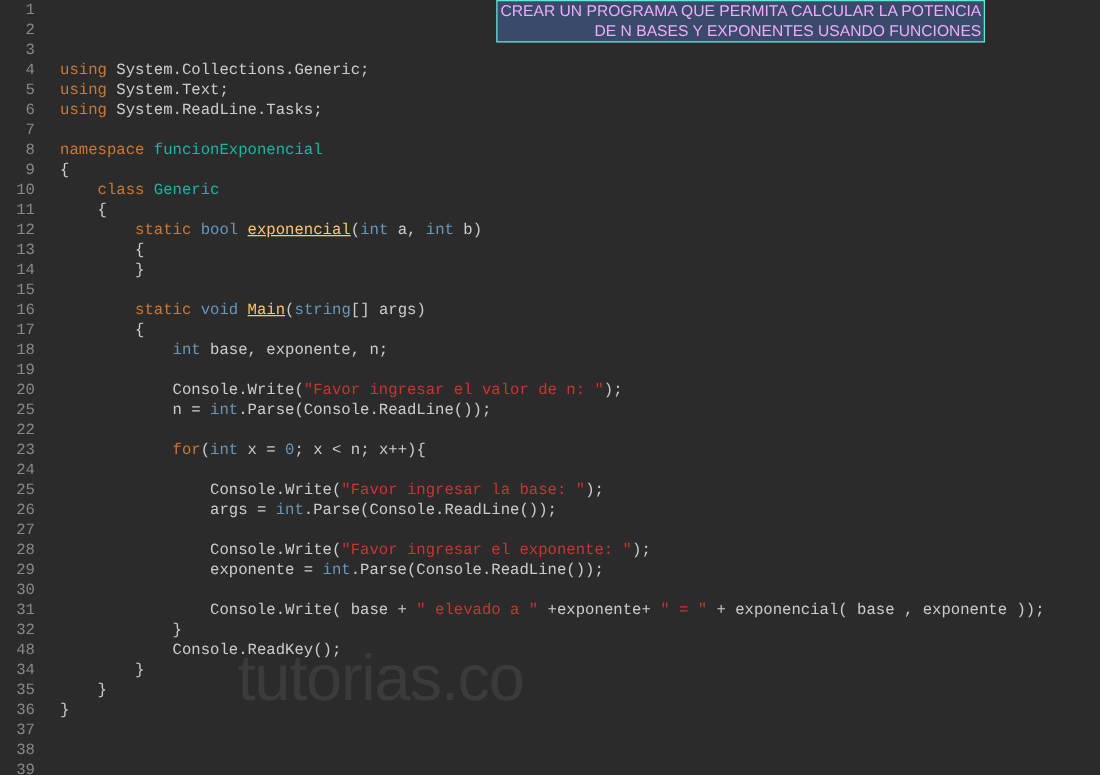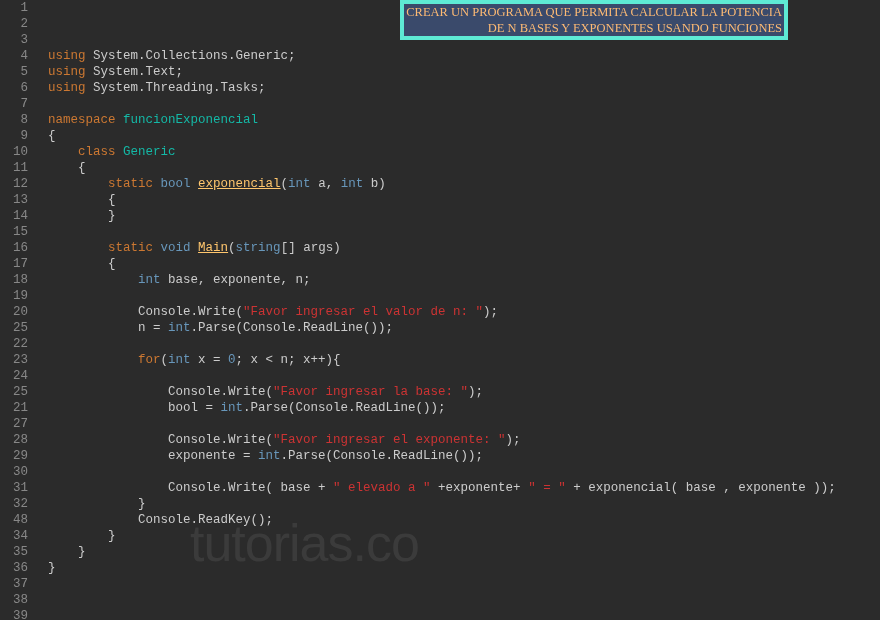--- a/index.html
+++ b/index.html
@@ -32,23 +32,23 @@
     flex: 1;
     padding-left: 10px;
     position: relative;
   }
   .code .line { height: 16px; white-space: pre; }
   .comment-highlight {
     position: absolute;
     right: 92px;
     top: 0;
     background: #3a4a6b;
-    border: 4px solid #5eead4;
-    color: #fdba74;
-    font-family: Liberation Serif, serif;
+    border: 1px solid #5eead4;
+    color: #f0abfc;
+    font-family: Liberation Sans, sans-serif;
     font-size: 12.5px;
     line-height: 16px;
     text-align: right;
     padding: 0 2px;
     white-space: pre;
   }
   .watermark {
     position: absolute;
     left: 190px;
     top: 535px;
@@ -91,21 +91,21 @@
       <div class="ln">16</div>
       <div class="ln">17</div>
       <div class="ln">18</div>
       <div class="ln">19</div>
       <div class="ln">20</div>
       <div class="ln">25</div>
       <div class="ln">22</div>
       <div class="ln">23</div>
       <div class="ln">24</div>
       <div class="ln">25</div>
-      <div class="ln">21</div>
+      <div class="ln">26</div>
       <div class="ln">27</div>
       <div class="ln">28</div>
       <div class="ln">29</div>
       <div class="ln">30</div>
       <div class="ln">31</div>
       <div class="ln">32</div>
       <div class="ln">48</div>
       <div class="ln">34</div>
       <div class="ln">35</div>
       <div class="ln">36</div>
@@ -116,41 +116,41 @@
   <div class="code">
 
     <div class="comment-highlight"><span>CREAR UN PROGRAMA QUE PERMITA CALCULAR LA POTENCIA</span>
 <span>DE N BASES Y EXPONENTES USANDO FUNCIONES</span></div>
 
     <div class="line"></div>
     <div class="line"></div>
     <div class="line"></div>
     <div class="line"><span class="kw">using</span> <span class="ident">System.Collections.Generic</span><span class="punct">;</span></div>
     <div class="line"><span class="kw">using</span> <span class="ident">System.Text</span><span class="punct">;</span></div>
-    <div class="line"><span class="kw">using</span> <span class="ident">System.Threading.Tasks</span><span class="punct">;</span></div>
+    <div class="line"><span class="kw">using</span> <span class="ident">System.ReadLine.Tasks</span><span class="punct">;</span></div>
     <div class="line"></div>
     <div class="line"><span class="kw">namespace</span> <span class="typename">funcionExponencial</span></div>
     <div class="line"><span class="punct">{</span></div>
     <div class="line">    <span class="kw">class</span> <span class="typename">Generic</span></div>
     <div class="line">    <span class="punct">{</span></div>
     <div class="line">        <span class="kw">static</span> <span class="type">bool</span> <span class="method">exponencial</span><span class="punct">(</span><span class="type">int</span><span class="ident"> a, </span><span class="type">int</span><span class="ident"> b)</span></div>
     <div class="line">        <span class="punct">{</span></div>
     <div class="line">        <span class="punct">}</span></div>
     <div class="line"></div>
     <div class="line">        <span class="kw">static</span> <span class="type">void</span> <span class="method">Main</span><span class="punct">(</span><span class="type">string</span><span class="ident">[] args)</span></div>
     <div class="line">        <span class="punct">{</span></div>
     <div class="line">            <span class="type">int</span><span class="ident"> base, exponente, n;</span></div>
     <div class="line"></div>
     <div class="line">            <span class="ident">Console.Write(</span><span class="str">"Favor ingresar el valor de n: "</span><span class="ident">);</span></div>
     <div class="line">            <span class="ident">n = </span><span class="type">int</span><span class="ident">.Parse(Console.ReadLine());</span></div>
     <div class="line"></div>
     <div class="line">            <span class="kw">for</span><span class="punct">(</span><span class="type">int</span><span class="ident"> x = </span><span class="num">0</span><span class="ident">; x &lt; n; x++){</span></div>
     <div class="line"></div>
     <div class="line">                <span class="ident">Console.Write(</span><span class="str">"Favor ingresar la base: "</span><span class="ident">);</span></div>
-    <div class="line">                <span class="ident">bool = </span><span class="type">int</span><span class="ident">.Parse(Console.ReadLine());</span></div>
+    <div class="line">                <span class="ident">args = </span><span class="type">int</span><span class="ident">.Parse(Console.ReadLine());</span></div>
     <div class="line"></div>
     <div class="line">                <span class="ident">Console.Write(</span><span class="str">"Favor ingresar el exponente: "</span><span class="ident">);</span></div>
     <div class="line">                <span class="ident">exponente = </span><span class="type">int</span><span class="ident">.Parse(Console.ReadLine());</span></div>
     <div class="line"></div>
     <div class="line">                <span class="ident">Console.Write( base + </span><span class="str">" elevado a "</span><span class="ident"> +exponente+ </span><span class="str">" = "</span><span class="ident"> + exponencial( base , exponente ));</span></div>
     <div class="line">            <span class="punct">}</span></div>
     <div class="line">            <span class="ident">Console.ReadKey();</span></div>
     <div class="line">        <span class="punct">}</span></div>
     <div class="line">    <span class="punct">}</span></div>
     <div class="line"><span class="punct">}</span></div>

